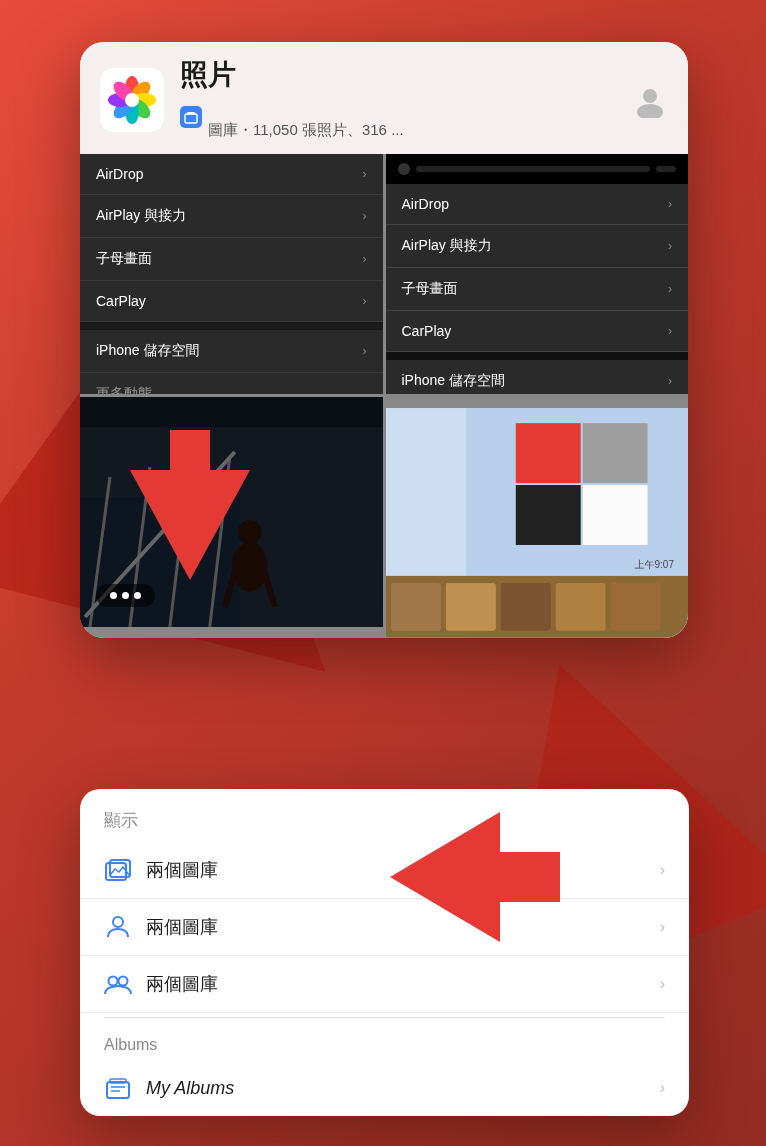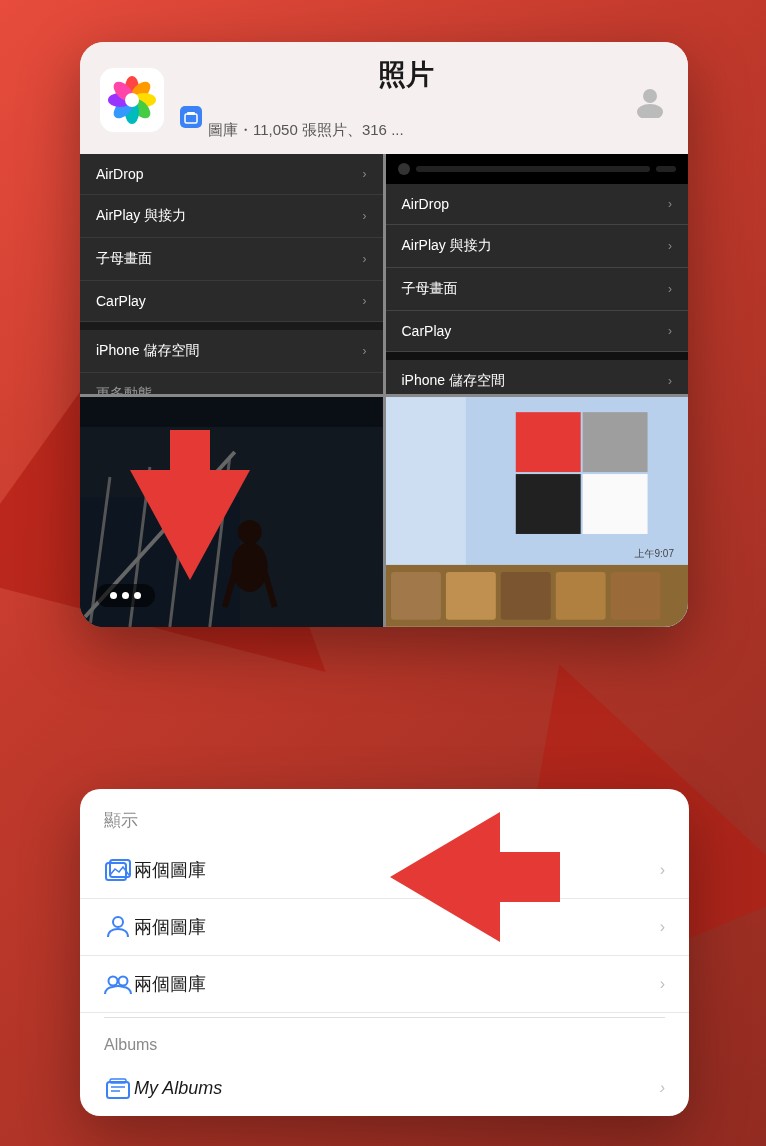--- a/index.html
+++ b/index.html
@@ -78,21 +78,20 @@
 
     .app-title-area {
       flex: 1;
     }
 
     .app-title {
       font-size: 28px;
       font-weight: 600;
       color: #1a1a1a;
       line-height: 1.1;
-      text-align: center;
     }
 
     .app-subtitle {
       display: flex;
       align-items: center;
       gap: 6px;
       margin-top: 4px;
     }
 
     .app-subtitle-icon {
@@ -138,20 +137,21 @@
     .screenshot-right-top {
       height: 240px;
     }
 
     .screenshot-left-bottom {
       height: 230px;
     }
 
     .screenshot-right-bottom {
       height: 230px;
+      margin-top: 11px;
     }
 
     
     .dark-menu {
       background: #2a2a2a;
       width: 100%;
       height: 100%;
       padding: 0;
     }
 
@@ -262,21 +262,21 @@
     }
 
     .popup-menu-item:last-child {
       border-bottom: none;
       font-style: italic;
     }
 
     .popup-menu-item-left {
       display: flex;
       align-items: center;
-      gap: 2px;
+      gap: 14px;
       text-align: right;
     }
 
     .popup-menu-icon {
       width: 28px;
       height: 28px;
       display: flex;
       align-items: center;
       justify-content: center;
       color: #3b82f6;

